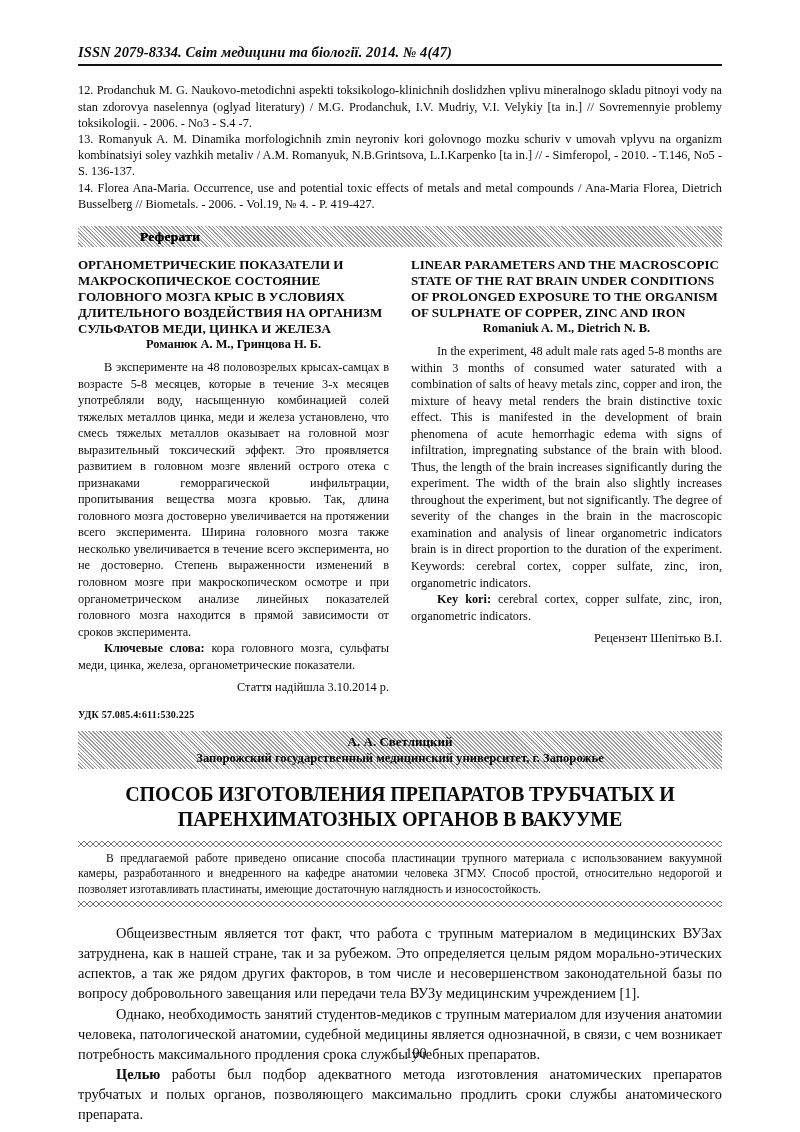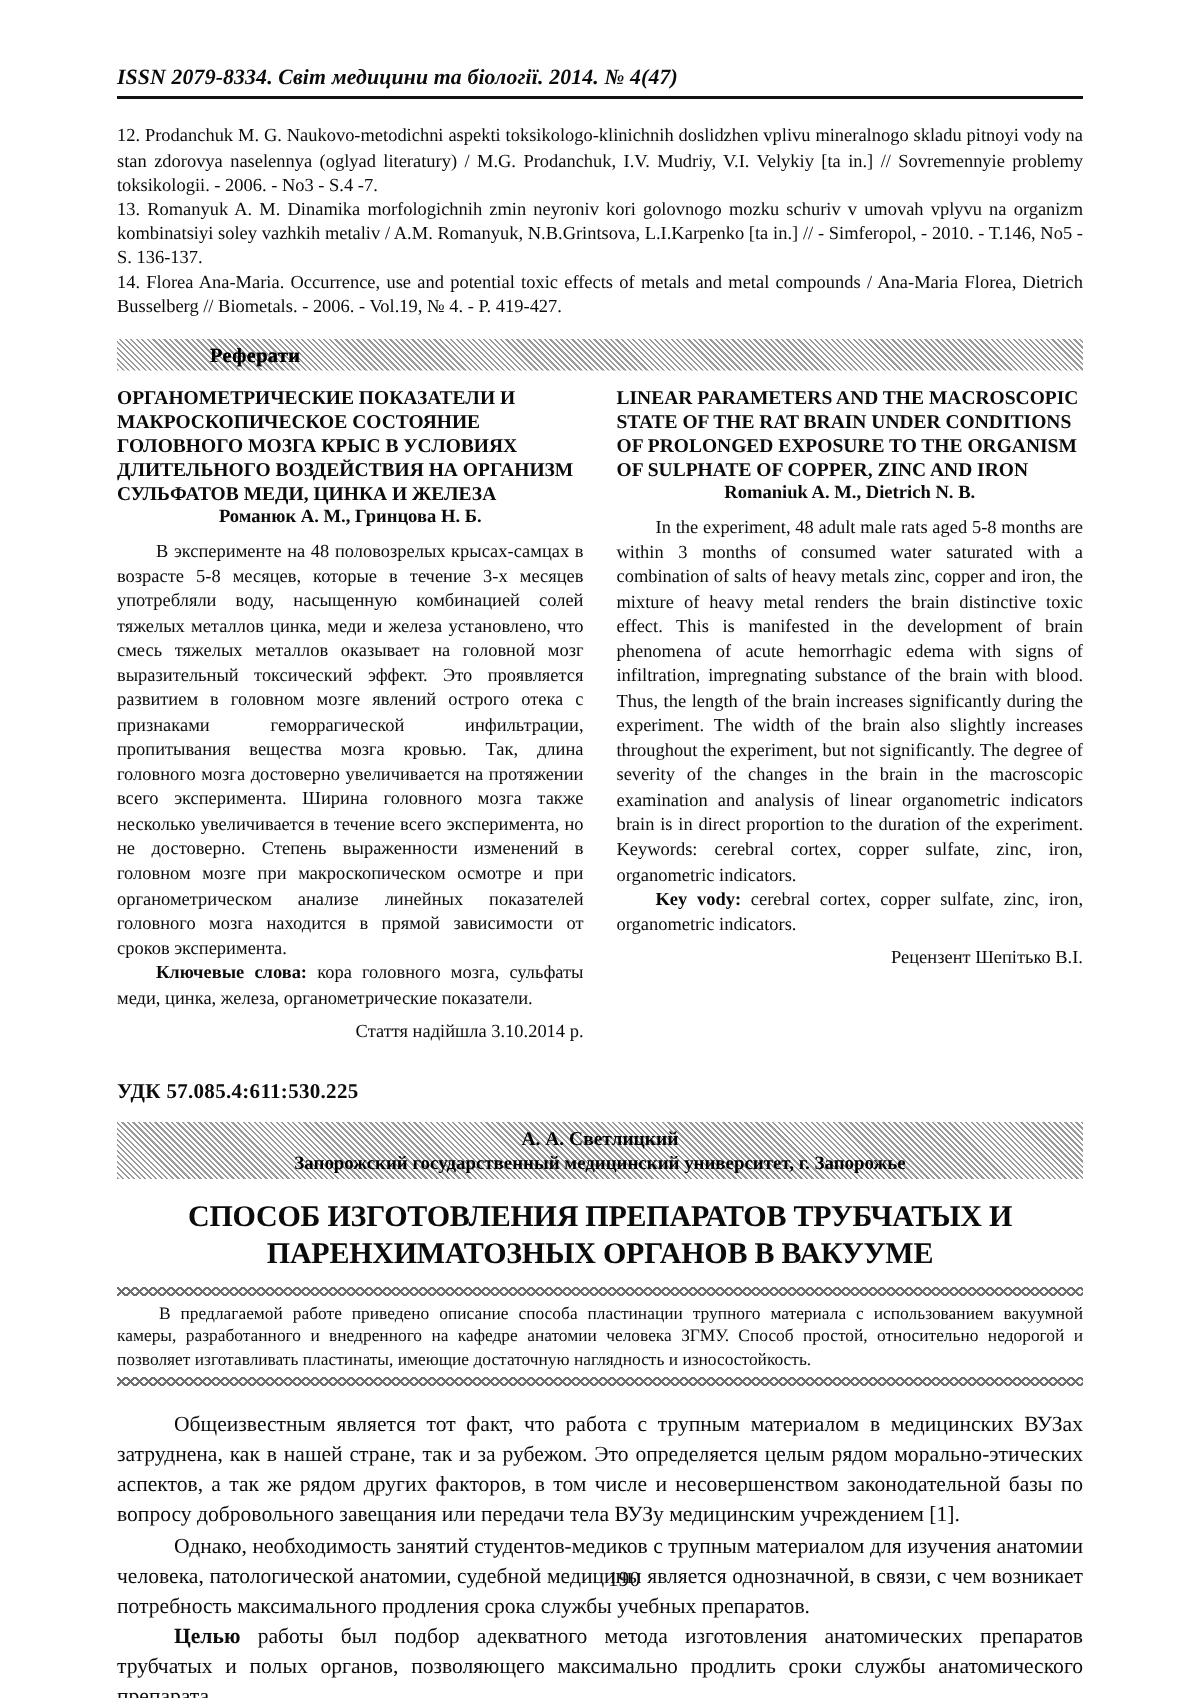--- a/index.html
+++ b/index.html
@@ -145,23 +145,23 @@
   }
   .abs-kw b { font-weight: bold; }
   .abs-right {
     font-size: 12.3px;
     text-align: right;
     margin: 7px 0 0 0;
   }
 
   
   .udc {
-    margin-top: 26px;
-    font-weight: bold;
-    font-size: 14px;
+    margin-top: 14px;
+    font-weight: bold;
+    font-size: 10px;
     letter-spacing: .2px;
   }
 
   
   .art-title {
     margin: 13px 0 0 0;
     font-weight: bold;
     font-size: 20px;
     line-height: 1.26;
     text-align: center;
@@ -238,21 +238,21 @@
         <p class="abs-authors">Романюк А. М., Гринцова Н. Б.</p>
         <p class="abs-body">В эксперименте на 48 половозрелых крысах-самцах в возрасте 5-8 месяцев, которые в течение 3-х месяцев употребляли воду, насыщенную комбинацией солей тяжелых металлов цинка, меди и железа установлено, что смесь тяжелых металлов оказывает на головной мозг выразительный токсический эффект. Это проявляется развитием в головном мозге явлений острого отека с признаками геморрагической инфильтрации, пропитывания вещества мозга кровью. Так, длина головного мозга достоверно увеличивается на протяжении всего эксперимента. Ширина головного мозга также несколько увеличивается в течение всего эксперимента, но не достоверно. Степень выраженности изменений в головном мозге при макроскопическом осмотре и при органометрическом анализе линейных показателей головного мозга находится в прямой зависимости от сроков эксперимента.</p>
         <p class="abs-kw"><b>Ключевые слова:</b><span> кора головного мозга, сульфаты меди, цинка, железа, органометрические показатели.</span></p>
         <p class="abs-right">Стаття надійшла 3.10.2014 р.</p>
       </div>
 
       <div class="abs-col">
         <p class="abs-title">LINEAR PARAMETERS AND THE MACROSCOPIC STATE OF THE RAT BRAIN UNDER CONDITIONS OF PROLONGED EXPOSURE TO THE ORGANISM OF SULPHATE OF COPPER, ZINC AND IRON</p>
         <p class="abs-authors">Romaniuk A. M., Dietrich N. B.</p>
         <p class="abs-body">In the experiment, 48 adult male rats aged 5-8 months are within 3 months of consumed water saturated with a combination of salts of heavy metals zinc, copper and iron, the mixture of heavy metal renders the brain distinctive toxic effect. This is manifested in the development of brain phenomena of acute hemorrhagic edema with signs of infiltration, impregnating substance of the brain with blood. Thus, the length of the brain increases significantly during the experiment. The width of the brain also slightly increases throughout the experiment, but not significantly. The degree of severity of the changes in the brain in the macroscopic examination and analysis of linear organometric indicators brain is in direct proportion to the duration of the experiment. Keywords: cerebral cortex, copper sulfate, zinc, iron, organometric indicators.</p>
-        <p class="abs-kw"><b>Key vody:</b><span> cerebral cortex, copper sulfate, zinc, iron, organometric indicators.</span></p>
+        <p class="abs-kw"><b>Key kori:</b><span> cerebral cortex, copper sulfate, zinc, iron, organometric indicators.</span></p>
         <p class="abs-right">Рецензент Шепітько В.І.</p>
       </div>
 
     </div>
 
     <div class="udc">УДК 57.085.4:611:530.225</div>
 
     <div class="band-author">
       <div class="a-name">А. А. Светлицкий</div>
       <div class="a-affil">Запорожский государственный медицинский университет, г. Запорожье</div>

